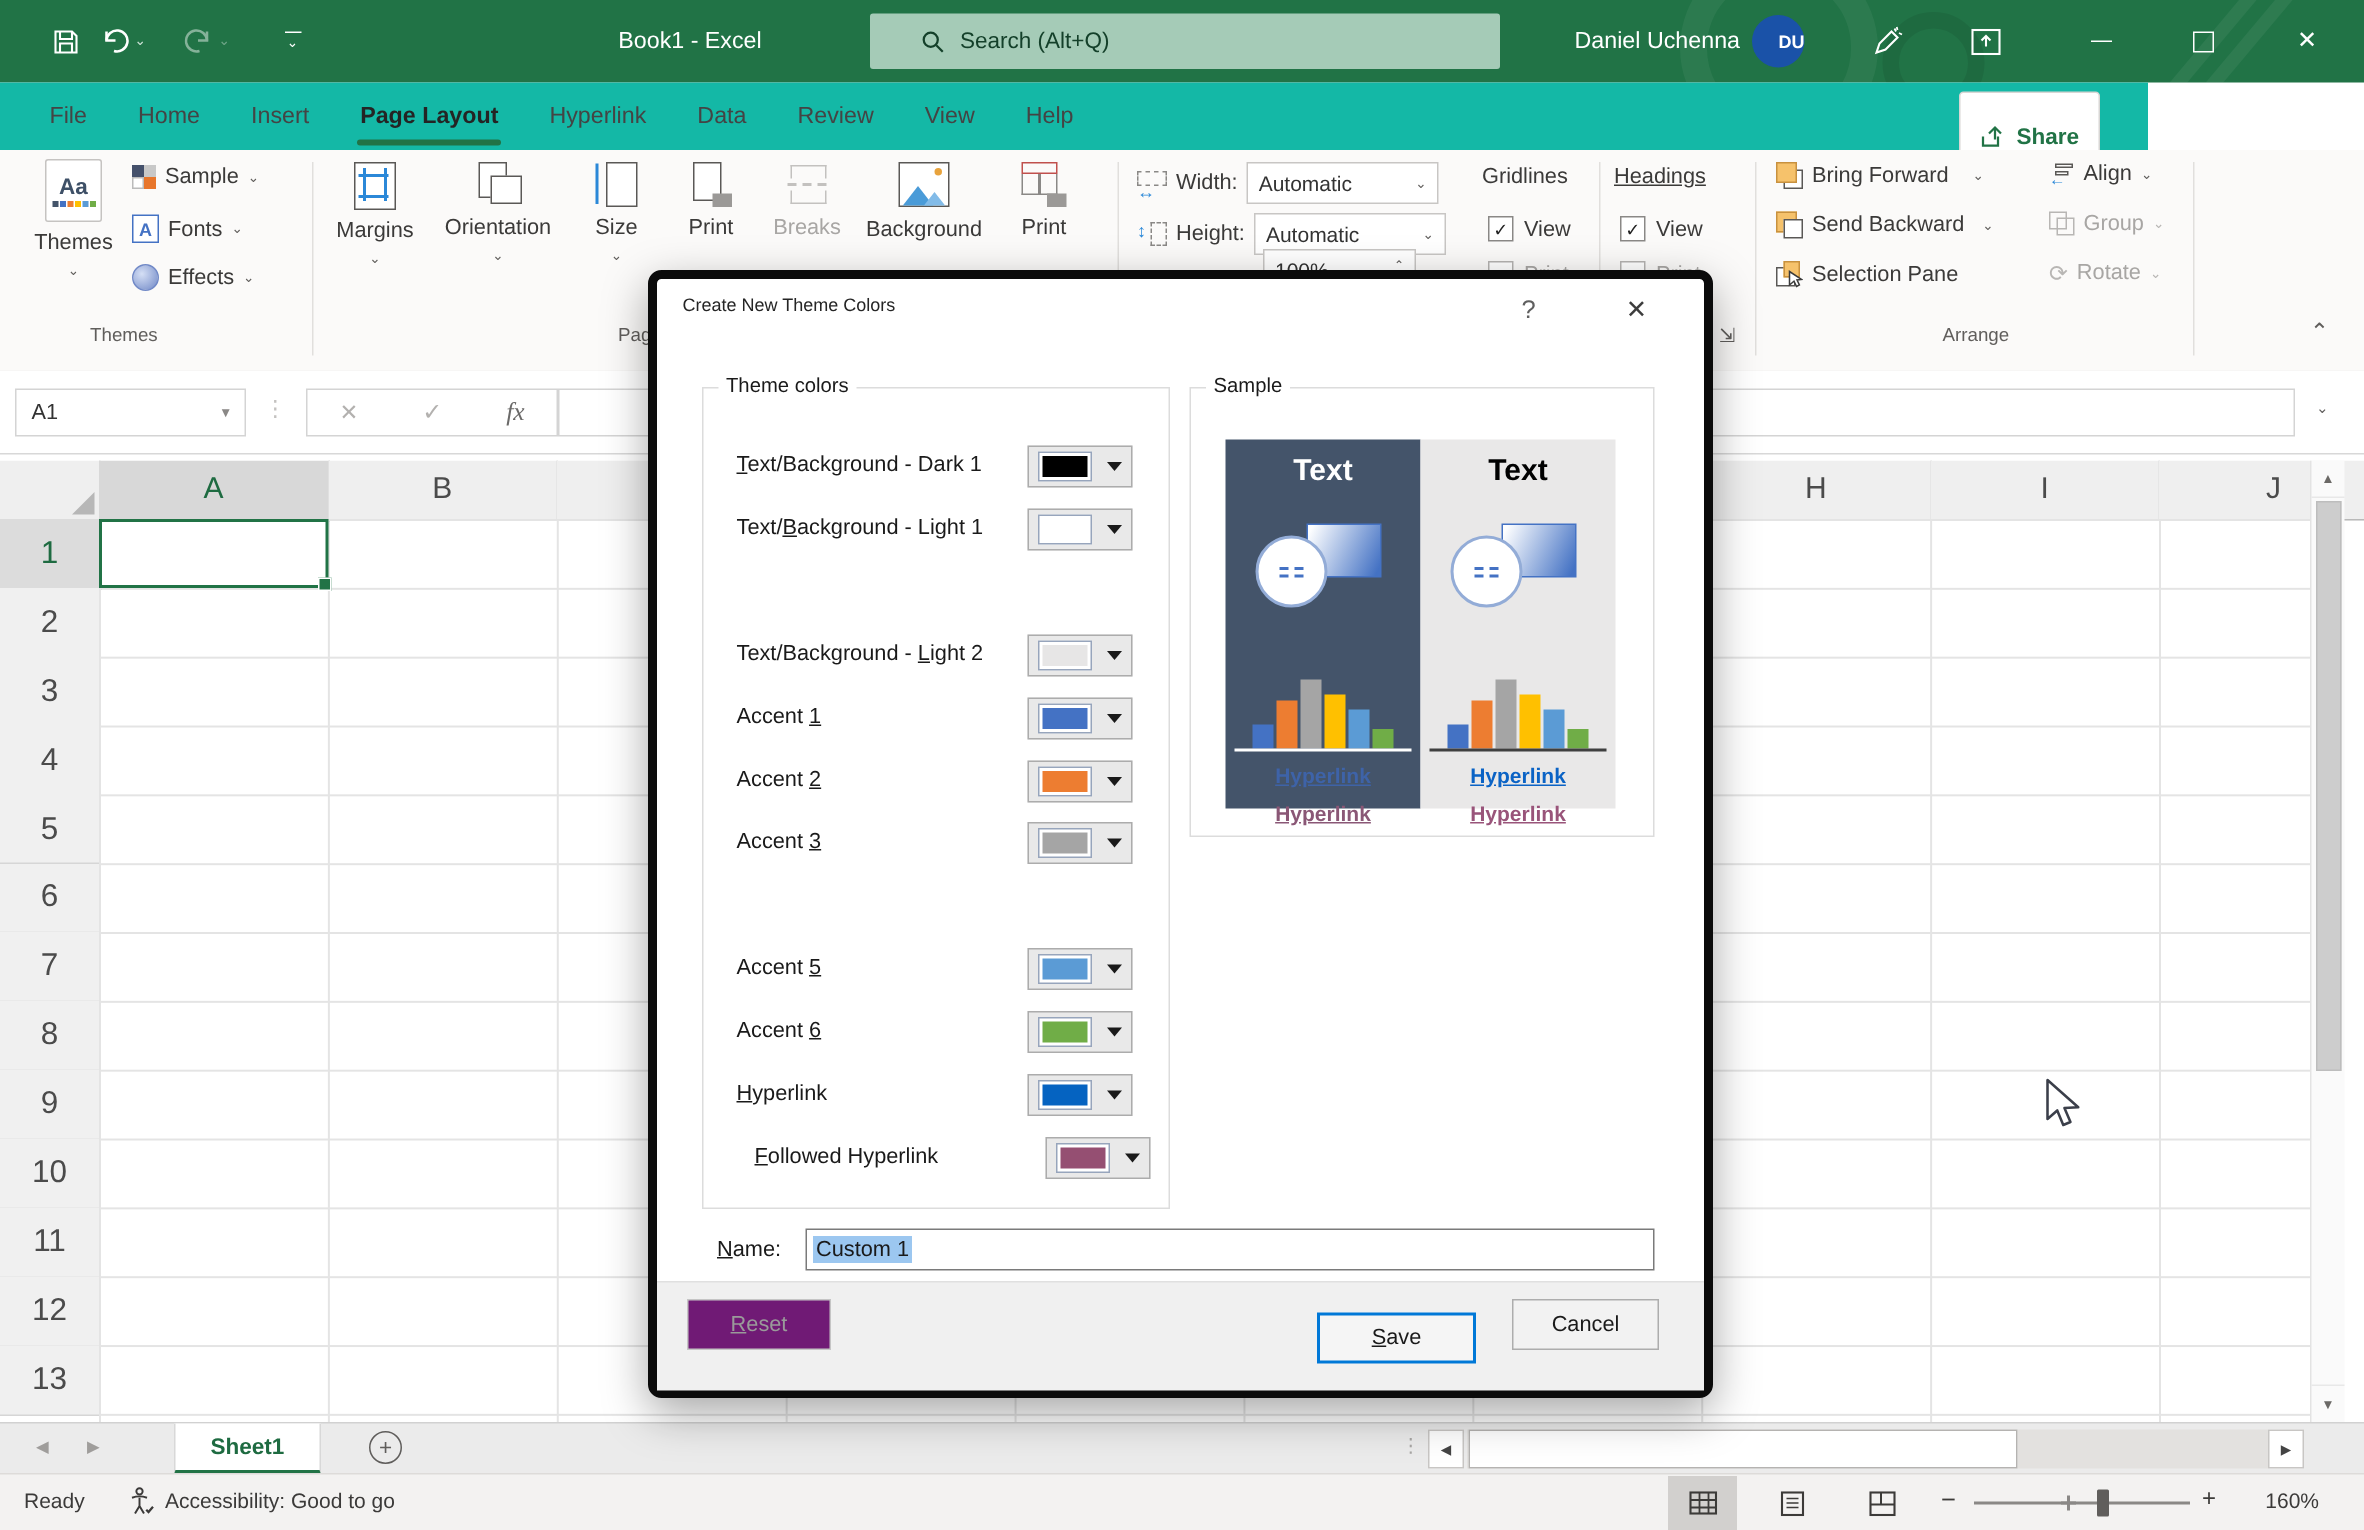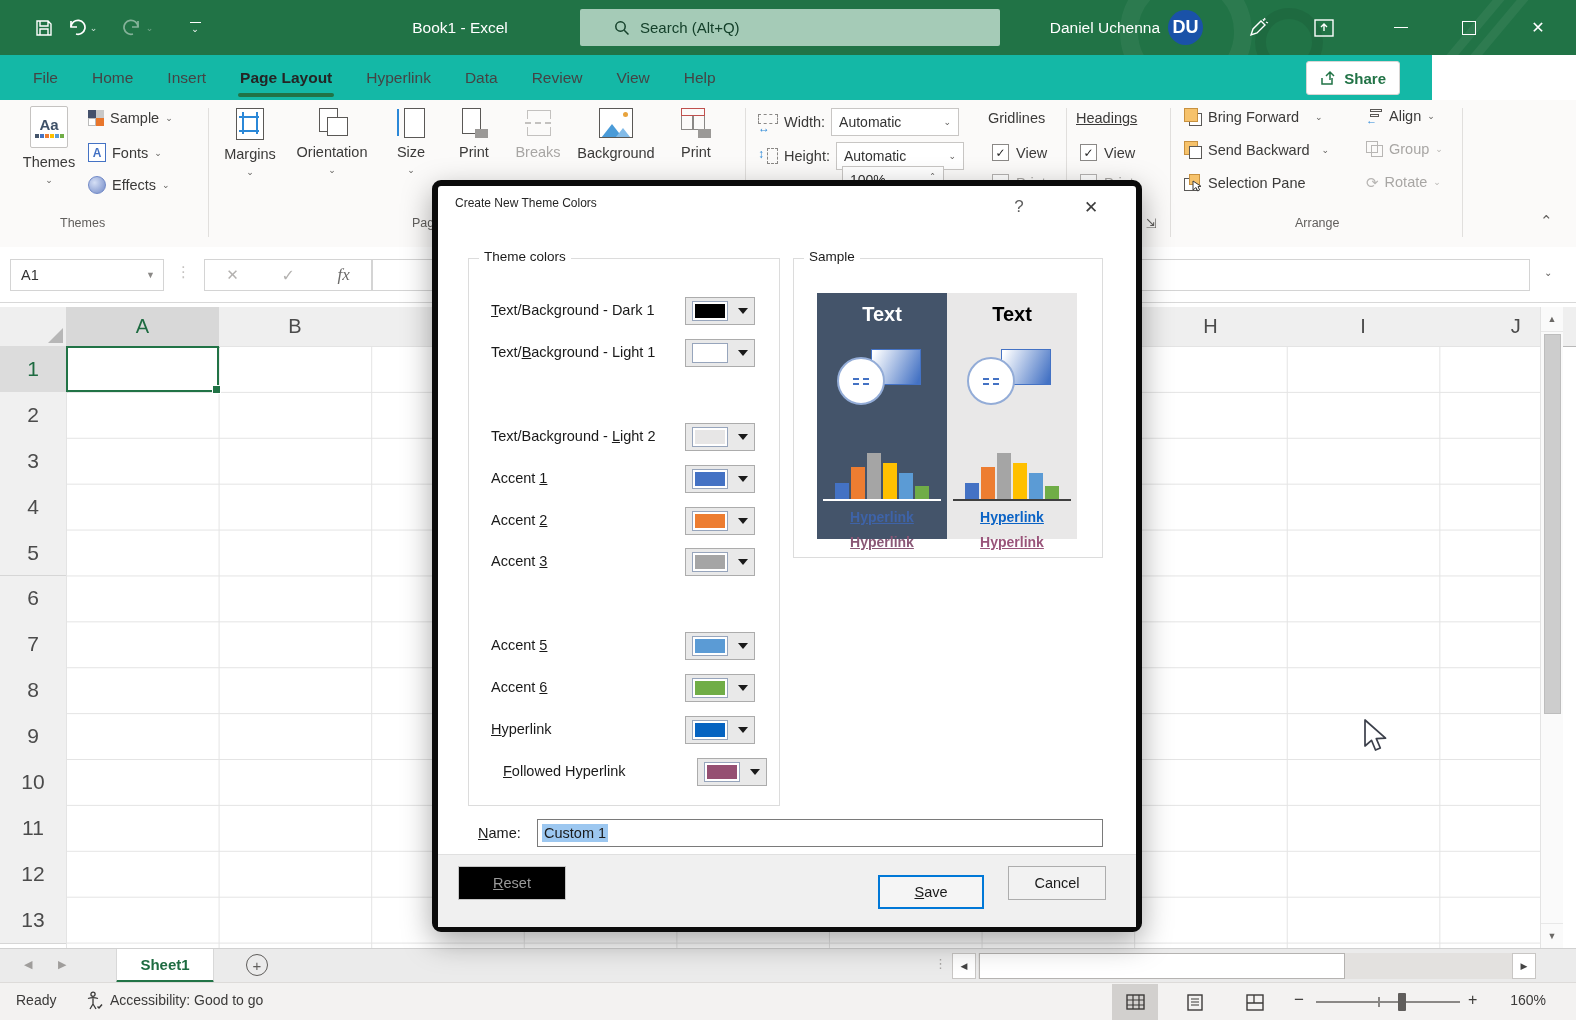--- a/index.html
+++ b/index.html
@@ -9,29 +9,29 @@
   .abs{position:absolute;}
   .flex{display:flex;align-items:center;}
   
   .titlebar{position:absolute;left:0;top:0;width:1576px;height:55px;background:#217346;overflow:hidden;}
   .deco{position:absolute;border-radius:50%;}
   .tb-btn{position:absolute;top:0;height:55px;display:flex;align-items:center;justify-content:center;color:#fff;}
   .tb-title{position:absolute;top:0;height:55px;display:flex;align-items:center;color:#fff;font-size:15.5px;}
   .searchbox{position:absolute;left:580px;top:9px;width:420px;height:37px;background:#A5CBB7;border-radius:2px;
              display:flex;align-items:center;color:#14402A;font-size:15px;}
   .avatar{position:absolute;left:1168px;top:10px;width:35px;height:35px;border-radius:50%;background:#1A52A8;
-          color:#fff;font-size:18px;font-weight:700;display:flex;align-items:center;justify-content:center;}
+          color:#fff;font-size:12px;font-weight:700;display:flex;align-items:center;justify-content:flex-end;}
   .winglyph{font-size:16px;line-height:1;}
   
   .tabrow{position:absolute;left:0;top:55px;width:1432px;height:45px;background:#14b8a6;}
   .tab{position:relative;height:45px;display:flex;align-items:center;padding:0 17px;font-size:15.5px;color:#444;cursor:default;}
   .tab.active{font-weight:700;color:#242424;}
   .tab.active::after{content:"";position:absolute;left:15px;right:15px;bottom:3px;height:4px;background:#217346;border-radius:2px;}
   .sharebtn{position:absolute;right:32px;top:6px;height:32px;border:1px solid #D8D6D4;border-radius:3px;background:#fff;
-            display:flex;align-items:center;gap:7px;padding:0 13px;color:#217346;font-size:15px;font-weight:600;}
+            display:flex;align-items:center;gap:7px;padding:13px 13px;color:#217346;font-size:15px;font-weight:600;}
   
   .ribbon{position:absolute;left:0;top:100px;width:1576px;height:147px;background:#FBFAF9;border-bottom:1px solid #E1DFDD;font-size:14.5px;}
   .rdiv{position:absolute;top:8px;bottom:10px;width:1px;background:#E1DFDD;}
   .rlabel{position:absolute;font-size:12.5px;color:#605E5C;}
   .chev{font-size:9px;color:#605E5C;}
   .rowitem{position:absolute;display:flex;align-items:center;gap:6px;color:#3b3a39;white-space:nowrap;}
   .bigbtn{position:absolute;display:flex;flex-direction:column;align-items:center;color:#3b3a39;}
   .disabled{color:#A8A6A4 !important;}
   .cbx{display:inline-flex;width:15px;height:15px;border:1px solid #8A8886;background:#fff;align-items:center;justify-content:center;font-size:12px;color:#222;}
   .combo{display:flex;align-items:center;justify-content:space-between;width:112px;height:26px;border:1px solid #C8C6C4;background:#fff;padding:0 7px;font-size:14px;color:#333;}
@@ -644,21 +644,21 @@
     </div>
 
     <div class="abs" style="left:40px;top:639px;">
       <span class="u">N</span><span>ame:</span>
     </div>
     <div class="abs" style="left:99px;top:633px;width:566px;height:28px;background:#fff;border:1px solid #7A7A7A;box-sizing:border-box;display:flex;align-items:center;padding-left:4px;">
       <span style="background:#9CC7F0;padding:1px 2px;">Custom 1</span>
     </div>
 
     <div class="footer"></div>
-    <div class="dlgbtn" style="left:20px;top:680px;width:108px;background:#000000;border:1px solid #C5C5C5;color:#9A9A9A;">
+    <div class="dlgbtn" style="left:20px;top:680px;width:96px;background:#701a75;border:1px solid #C5C5C5;color:#9A9A9A;">
       <span><span class="u">R</span><span>eset</span></span>
     </div>
     <div class="dlgbtn" style="left:440px;top:689px;width:106px;background:#F5F5F5;border:2px solid #0078D7;color:#1a1a1a;">
       <span><span class="u">S</span><span>ave</span></span>
     </div>
     <div class="dlgbtn" style="left:570px;top:680px;width:98px;background:#F2F2F2;border:1px solid #ADADAD;color:#1a1a1a;">
       <span><span class="u"></span><span>Cancel</span></span>
     </div>
   </div>
 

